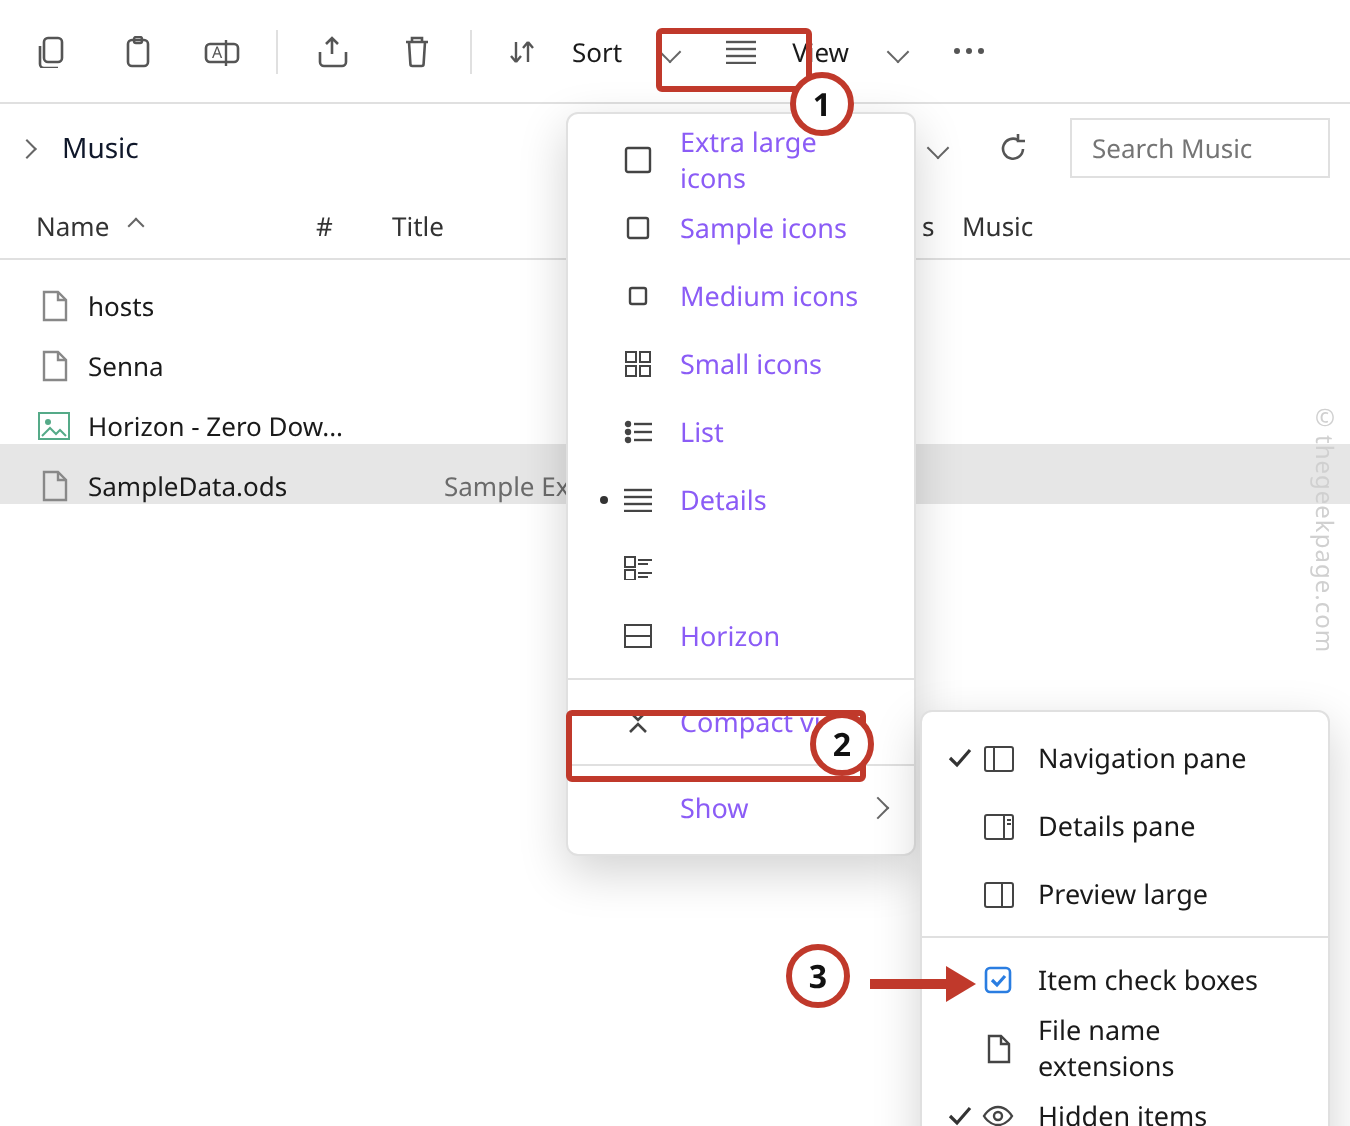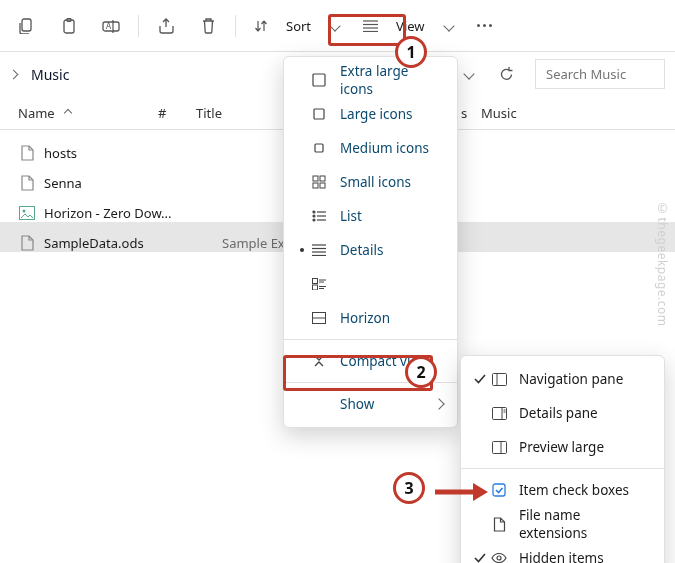--- a/index.html
+++ b/index.html
@@ -53,21 +53,21 @@
   .row .fname{width:140px;overflow:hidden;text-overflow:ellipsis;white-space:nowrap}
   .row .fnum{width:38px}
   .row .ftitle{color:var(--muted)}
 
   
   .menu{position:absolute;left:283px;top:56px;width:175px;background:#fff;border:1px solid var(--border);border-radius:6px;box-shadow:var(--shadow);padding:6px 0;z-index:5}
   .menu .mi{display:flex;align-items:center;height:34px;padding:0 14px 0 12px;position:relative}
   .menu .bullet{width:12px;display:flex;justify-content:center}
   .menu .bullet i{width:4px;height:4px;border-radius:50%;background:#333;display:block}
   .menu .mic{width:22px;display:flex;justify-content:center;margin-right:10px;color:#444}
-  .menu .lbl{flex:1;font-size:13.5px;color:#0c4a6e}
+  .menu .lbl{flex:1;font-size:13.5px;color:#8b5cf6}
   .menu .msep{height:1px;background:var(--border);margin:4px 0}
   .menu .sub{width:8px;height:8px;border-right:1.2px solid #666;border-top:1.2px solid #666;transform:rotate(45deg)}
 
   
   .submenu{position:absolute;left:460px;top:355px;width:205px;background:#fff;border:1px solid var(--border);border-radius:6px;box-shadow:var(--shadow);padding:6px 0;z-index:5}
   .submenu .mi{display:flex;align-items:center;height:34px;padding:0 14px 0 10px}
   .submenu .chk{width:18px;display:flex;justify-content:center;color:#333}
   .submenu .mic{width:20px;display:flex;justify-content:center;margin-right:10px;color:#444}
   .submenu .lbl{flex:1;font-size:13.5px}
   .submenu .msep{height:1px;background:var(--border);margin:4px 0}
@@ -240,21 +240,21 @@
       </span>
       <span class="lbl">Extra large icons</span>
     </div>
     <div class="mi">
       <span class="bullet"></span>
       <span class="mic">
         <svg width="14" height="14">
           <rect x="2" y="2" width="10" height="10" rx="1" fill="none" stroke="#444" stroke-width="1.2"></rect>
         </svg>
       </span>
-      <span class="lbl">Large icons</span>
+      <span class="lbl">Sample icons</span>
     </div>
     <div class="mi">
       <span class="bullet"></span>
       <span class="mic">
         <svg width="14" height="14">
           <rect x="3" y="3" width="8" height="8" rx="1" fill="none" stroke="#444" stroke-width="1.2"></rect>
         </svg>
       </span>
       <span class="lbl">Medium icons</span>
     </div>

